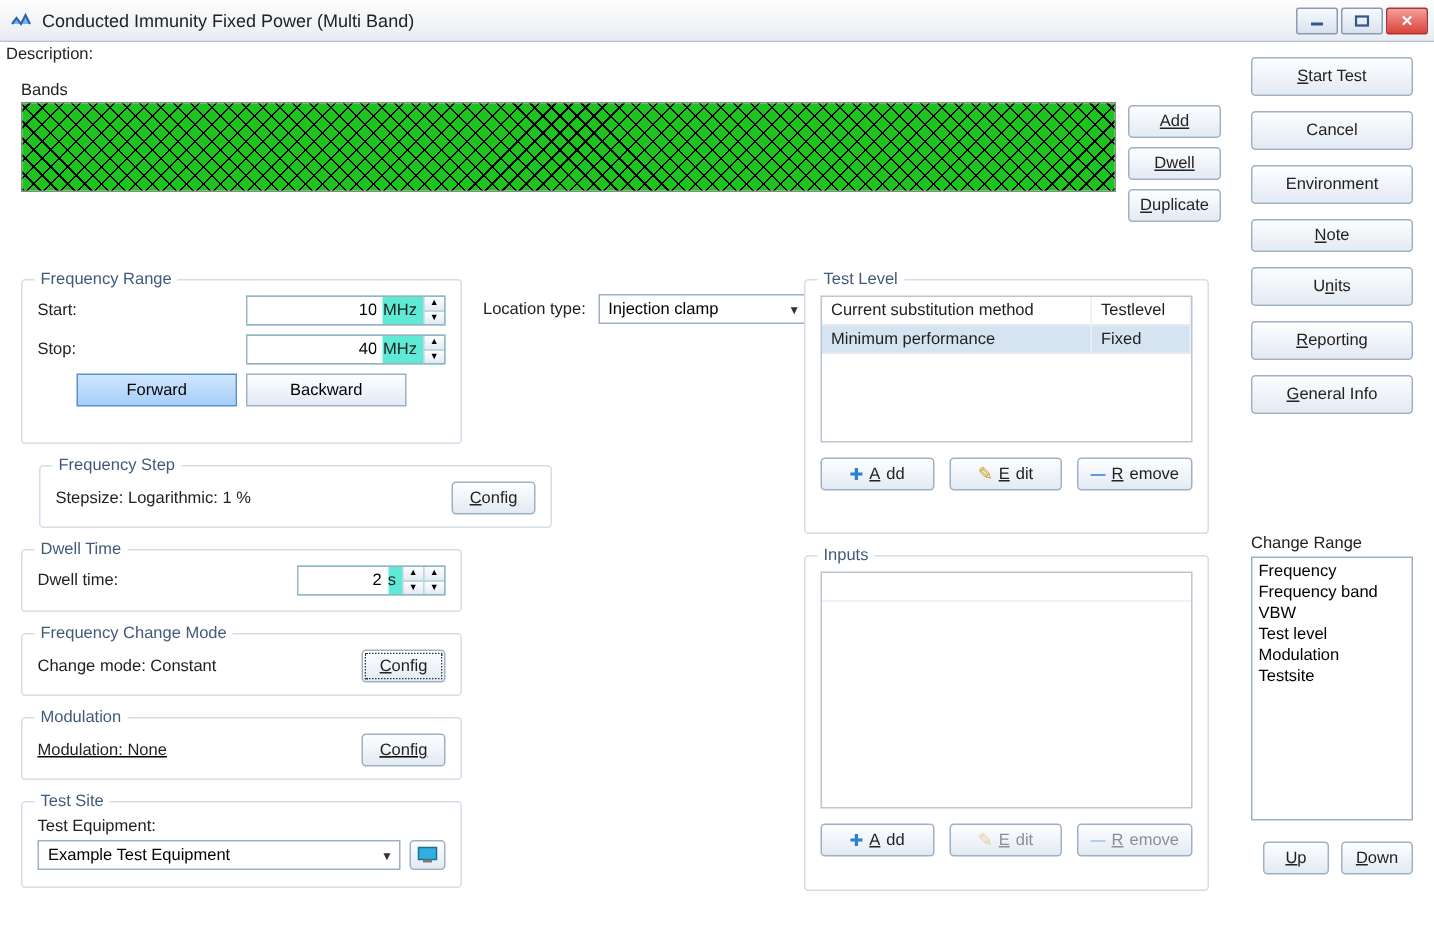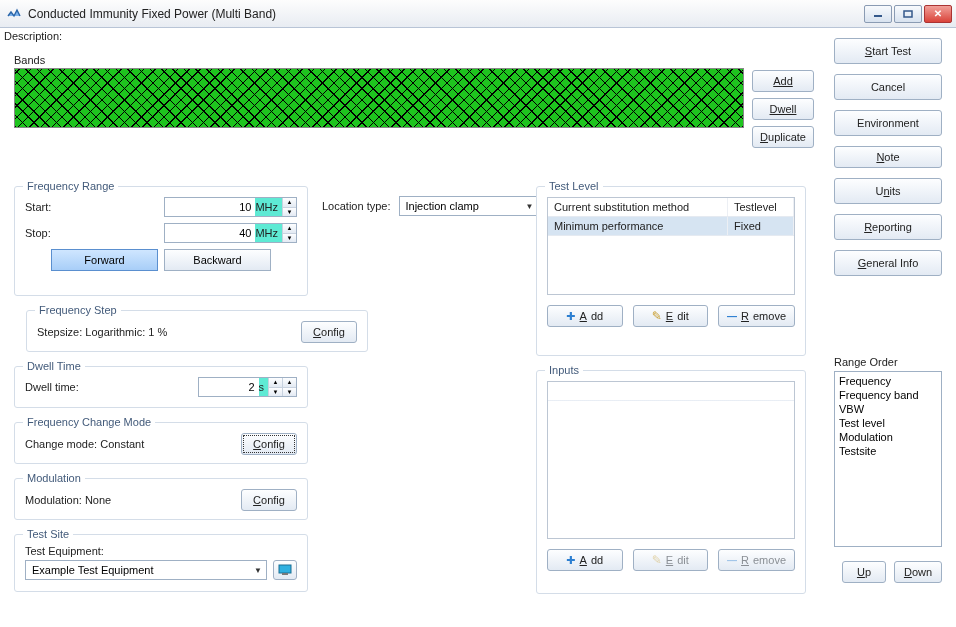--- a/index.html
+++ b/index.html
@@ -234,21 +234,21 @@
     <div class="legend">Frequency Change Mode</div>
     <div class="row" style="margin:0; align-items:center;">
       <span class="lab">Change mode: Constant</span>
       <div style="flex:1"></div>
       <div class="btn btn-dotted" style="width:56px"><u>C</u>onfig</div>
     </div>
   </div>
 
   <div class="groupbox" style="left:14px; top:450px; width:294px; height:42px;">
     <div class="legend">Modulation</div>
-    <div class="row" style="margin:0; align-items:center;">
+    <div class="row" style="margin:0; align-items:center;text-decoration:underline;">
       <span class="lab">Modulation: None</span>
       <div style="flex:1"></div>
       <div class="btn" style="width:56px"><u>C</u>onfig</div>
     </div>
   </div>
 
   <div class="groupbox" style="left:14px; top:506px; width:294px; height:58px;">
     <div class="legend">Test Site</div>
     <div class="lab" style="margin-bottom:3px;">Test Equipment:</div>
     <div style="display:flex; gap:6px; align-items:center;">
@@ -288,21 +288,21 @@
     <div class="legend">Inputs</div>
     <div class="inputs-body"></div>
     <div class="btnrow">
       <div class="btn btn-icon" style="flex:1"><span class="plus-ic"></span><u>A</u>dd</div>
       <div class="btn btn-icon disabled" style="flex:1"><span class="edit-ic" style="opacity:.4"></span><u>E</u>dit</div>
       <div class="btn btn-icon disabled" style="flex:1"><span class="minus-ic" style="opacity:.4"></span><u>R</u>emove</div>
     </div>
   </div>
 
   <div style="position:absolute; right:14px; top:328px; width:108px;">
-    <div class="lab" style="margin-bottom:3px">Range Order</div>
+    <div class="lab" style="margin-bottom:3px">Change Range</div>
     <div class="listbox">
       <div>Frequency</div>
       <div>Frequency band</div>
       <div>VBW</div>
       <div>Test level</div>
       <div>Modulation</div>
       <div>Testsite</div>
     </div>
     <div style="display:flex; gap:8px; margin-top:14px; justify-content:flex-end;">
       <div class="btn" style="width:44px"><u>U</u>p</div>

